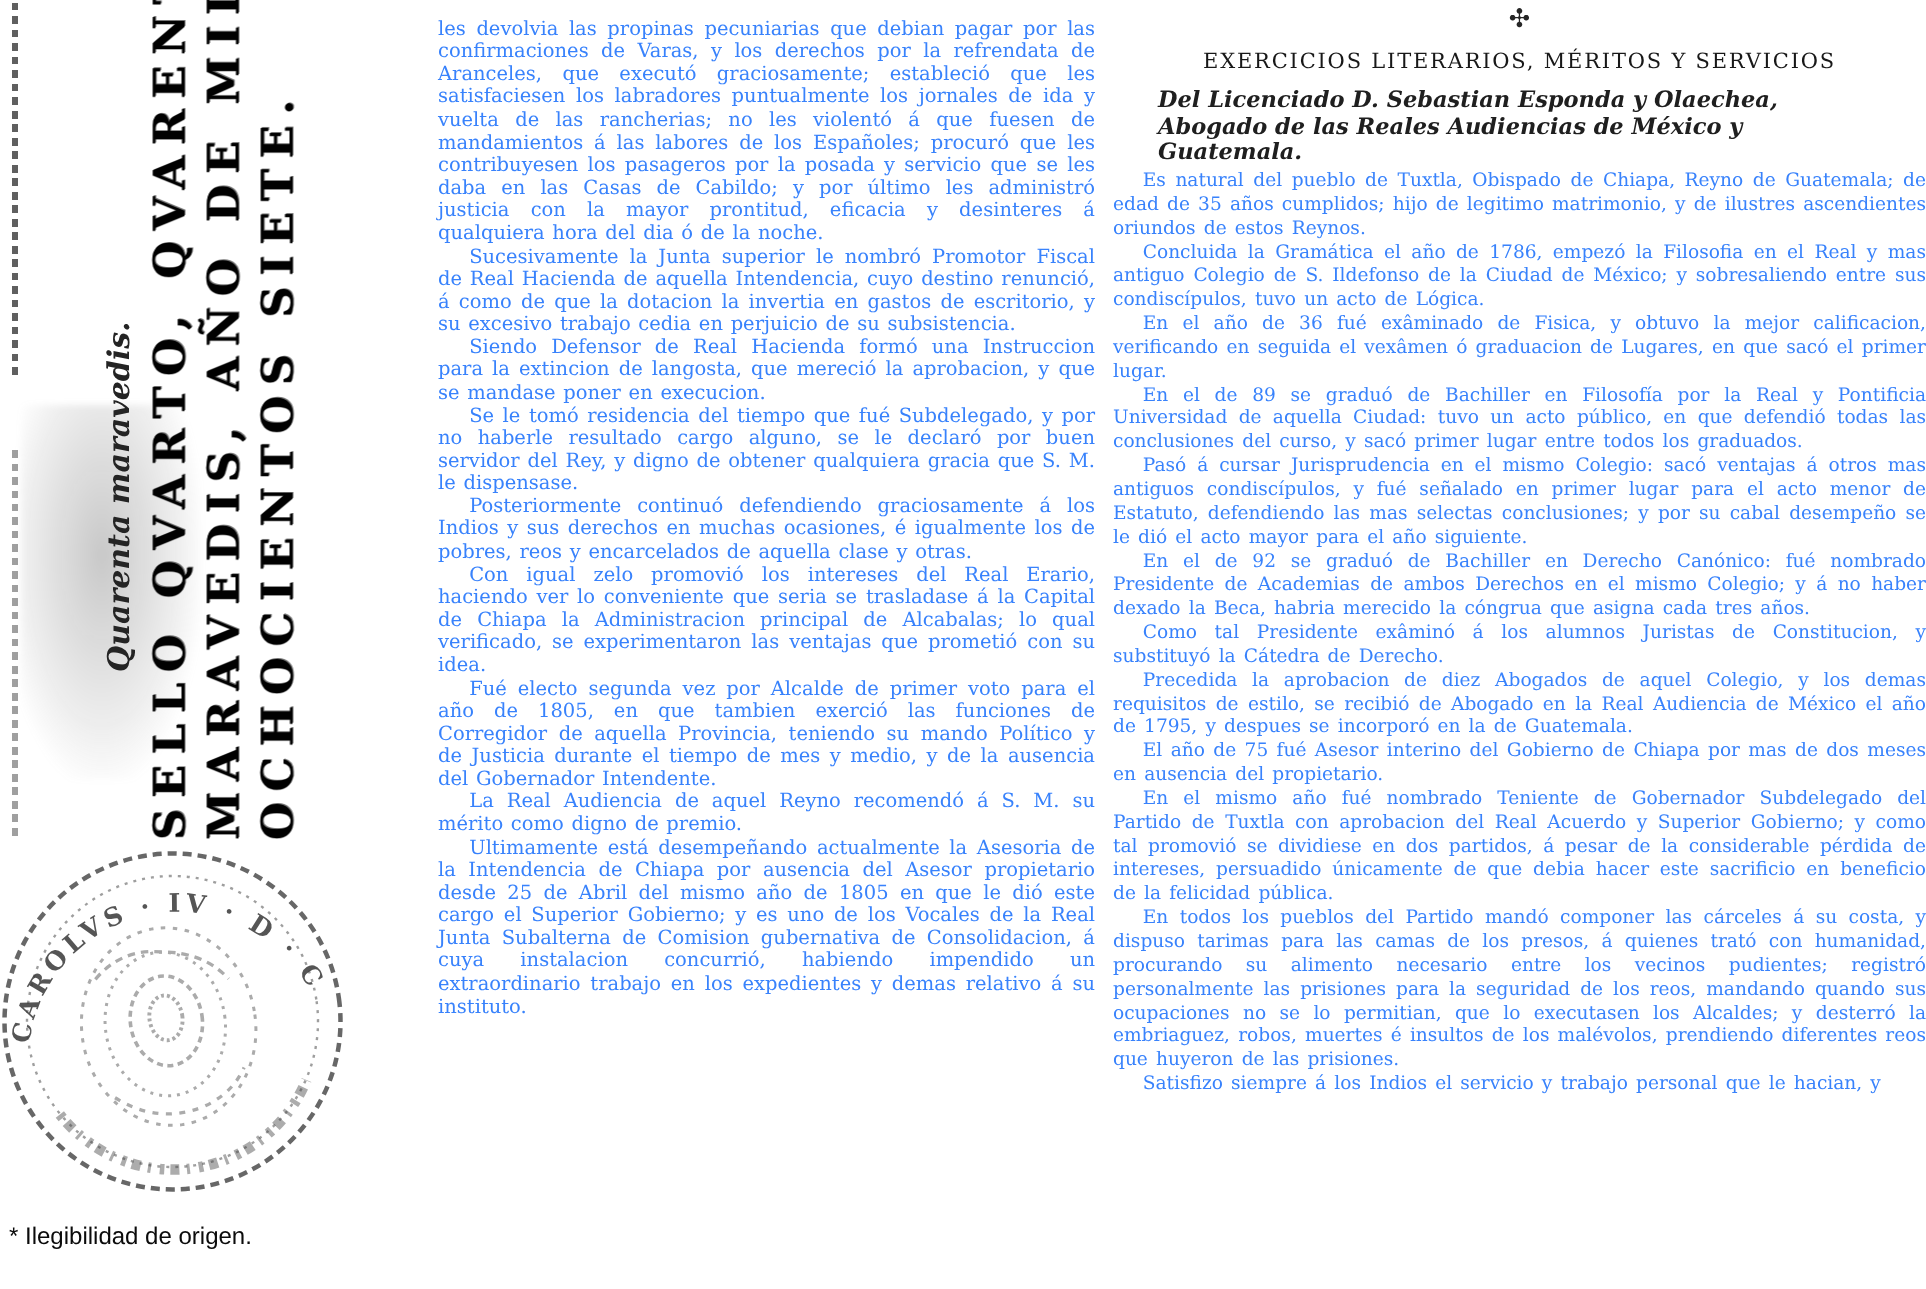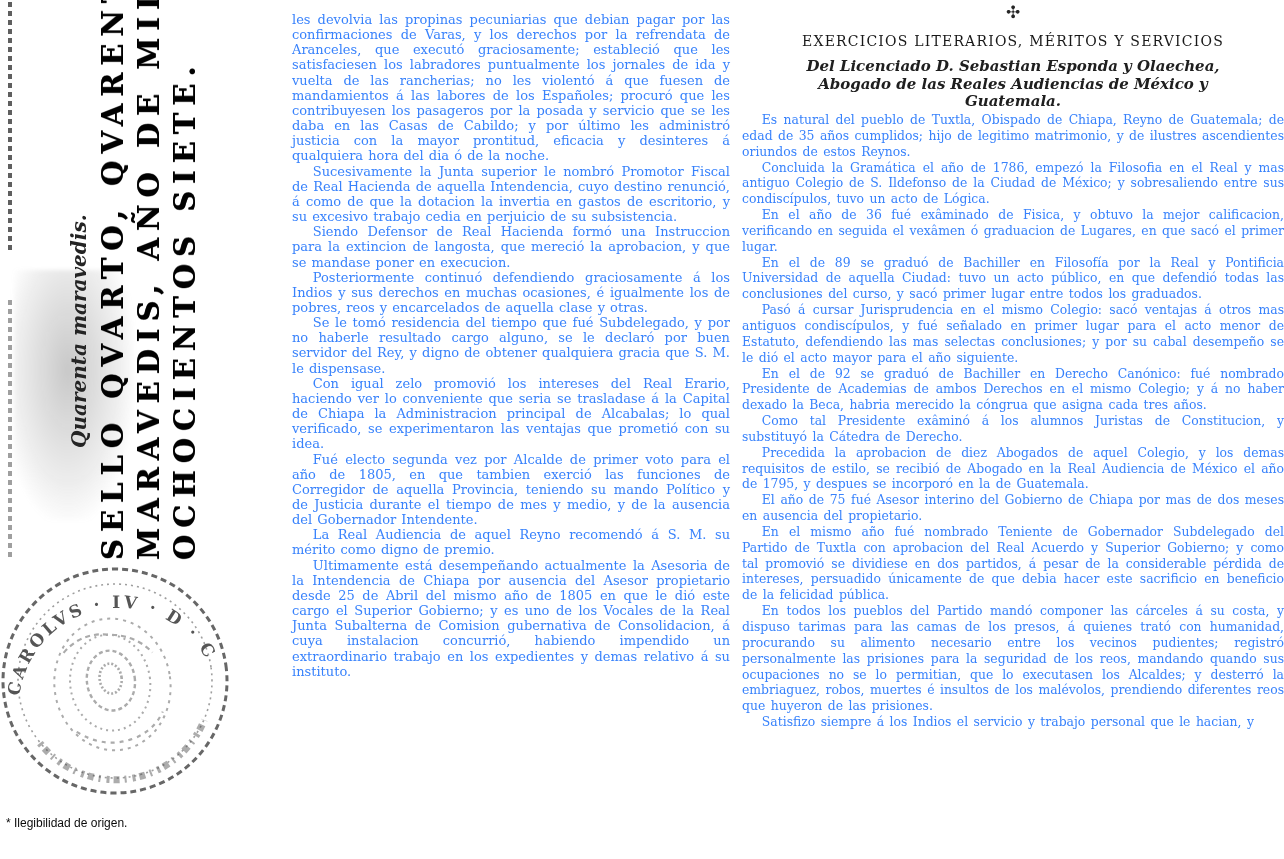--- a/index.html
+++ b/index.html
@@ -46,28 +46,28 @@
   .col p{ margin:0; text-indent:1.6em; }
   .col p:first-child.noindent{ text-indent:0; }
 
   .left-col{ left:292px; top:12px; width:438px; font-size:13px; line-height:15.15px; word-spacing:1px; }
 
   .right-page{ position:absolute; left:742px; top:0; width:542px; }
   .ornament{ position:absolute; left:0; top:2px; width:100%; text-align:center;
              font-size:17px; color:#2a2a2a; letter-spacing:0; }
   .title{ position:absolute; left:0; top:33px; width:100%; text-align:center;
           font-size:14px; letter-spacing:1.2px; white-space:nowrap; color:#1d1d1d; font-weight:400;}
-  .subtitle{ position:absolute; left:30px; top:58px; width:482px; text-align:center;
+  .subtitle{ position:absolute; left:30px; top:58px; width:482px; 
              font-style:italic; font-weight:bold; font-size:15px; line-height:17.5px; color:#242424;}
   .right-body{ left:0; top:112px; width:542px; font-size:12.4px; line-height:15.85px; word-spacing:1.5px; position:absolute;}
 
   
   .footnote{
     position:absolute; left:6px; top:816px;
-    font-family:"Liberation Sans", sans-serif; font-size:12px; color:#0b0b0b;
+    font-family:"Liberation Sans", sans-serif; font-size:16px; color:#0b0b0b;
   }
 </style>
 </head>
 <body>
 
 <div>
   <div class="edge-rule r1"></div>
   <div class="edge-rule r2"></div>
   <div class="stamp-smudge"></div>
 
@@ -103,22 +103,22 @@
 
       <path d="M 42 176 A 96 96 0 0 0 208 176" fill="none" stroke="#333" stroke-width="7" stroke-dasharray="3 4 6 5 2 6" opacity="0.45"></path>
     </g>
   </svg>
 </div>
 
 <div class="col left-col oldprint">
     <p class="noindent">les devolvia las propinas pecuniarias que debian pagar por las confirmaciones de Varas, y los derechos por la refrendata de Aranceles, que executó graciosamente; estableció que les satisfaciesen los labradores puntualmente los jornales de ida y vuelta de las rancherias; no les violentó á que fuesen de mandamientos á las labores de los Españoles; procuró que les contribuyesen los pasageros por la posada y servicio que se les daba en las Casas de Cabildo; y por último les administró justicia con la mayor prontitud, eficacia y desinteres á qualquiera hora del dia ó de la noche.</p>
     <p class="">Sucesivamente la Junta superior le nombró Promotor Fiscal de Real Hacienda de aquella Intendencia, cuyo destino renunció, á como de que la dotacion la invertia en gastos de escritorio, y su excesivo trabajo cedia en perjuicio de su subsistencia.</p>
     <p class="">Siendo Defensor de Real Hacienda formó una Instruccion para la extincion de langosta, que mereció la aprobacion, y que se mandase poner en execucion.</p>
+    <p class="">Se le tomó residencia del tiempo que fué Subdelegado, y por no haberle resultado cargo alguno, se le declaró por buen servidor del Rey, y digno de obtener qualquiera gracia que S. M. le dispensase.</p>
     <p class="">Posteriormente continuó defendiendo graciosamente á los Indios y sus derechos en muchas ocasiones, é igualmente los de pobres, reos y encarcelados de aquella clase y otras.</p>
-    <p class="">Se le tomó residencia del tiempo que fué Subdelegado, y por no haberle resultado cargo alguno, se le declaró por buen servidor del Rey, y digno de obtener qualquiera gracia que S. M. le dispensase.</p>
     <p class="">Con igual zelo promovió los intereses del Real Erario, haciendo ver lo conveniente que seria se trasladase á la Capital de Chiapa la Administracion principal de Alcabalas; lo qual verificado, se experimentaron las ventajas que prometió con su idea.</p>
     <p class="">Fué electo segunda vez por Alcalde de primer voto para el año de 1805, en que tambien exerció las funciones de Corregidor de aquella Provincia, teniendo su mando Político y de Justicia durante el tiempo de mes y medio, y de la ausencia del Gobernador Intendente.</p>
     <p class="">La Real Audiencia de aquel Reyno recomendó á S. M. su mérito como digno de premio.</p>
     <p class="">Ultimamente está desempeñando actualmente la Asesoria de la Intendencia de Chiapa por ausencia del Asesor propietario desde 25 de Abril del mismo año de 1805 en que le dió este cargo el Superior Gobierno; y es uno de los Vocales de la Real Junta Subalterna de Comision gubernativa de Consolidacion, á cuya instalacion concurrió, habiendo impendido un extraordinario trabajo en los expedientes y demas relativo á su instituto.</p>
   </div>
 
 <div class="right-page">
   <div class="ornament oldprint">✣</div>
   <div class="title oldprint">EXERCICIOS LITERARIOS, MÉRITOS Y SERVICIOS</div>
   <div class="subtitle oldprint">Del Licenciado D. Sebastian Esponda y Olaechea, Abogado de las Reales Audiencias de México y Guatemala.</div>

